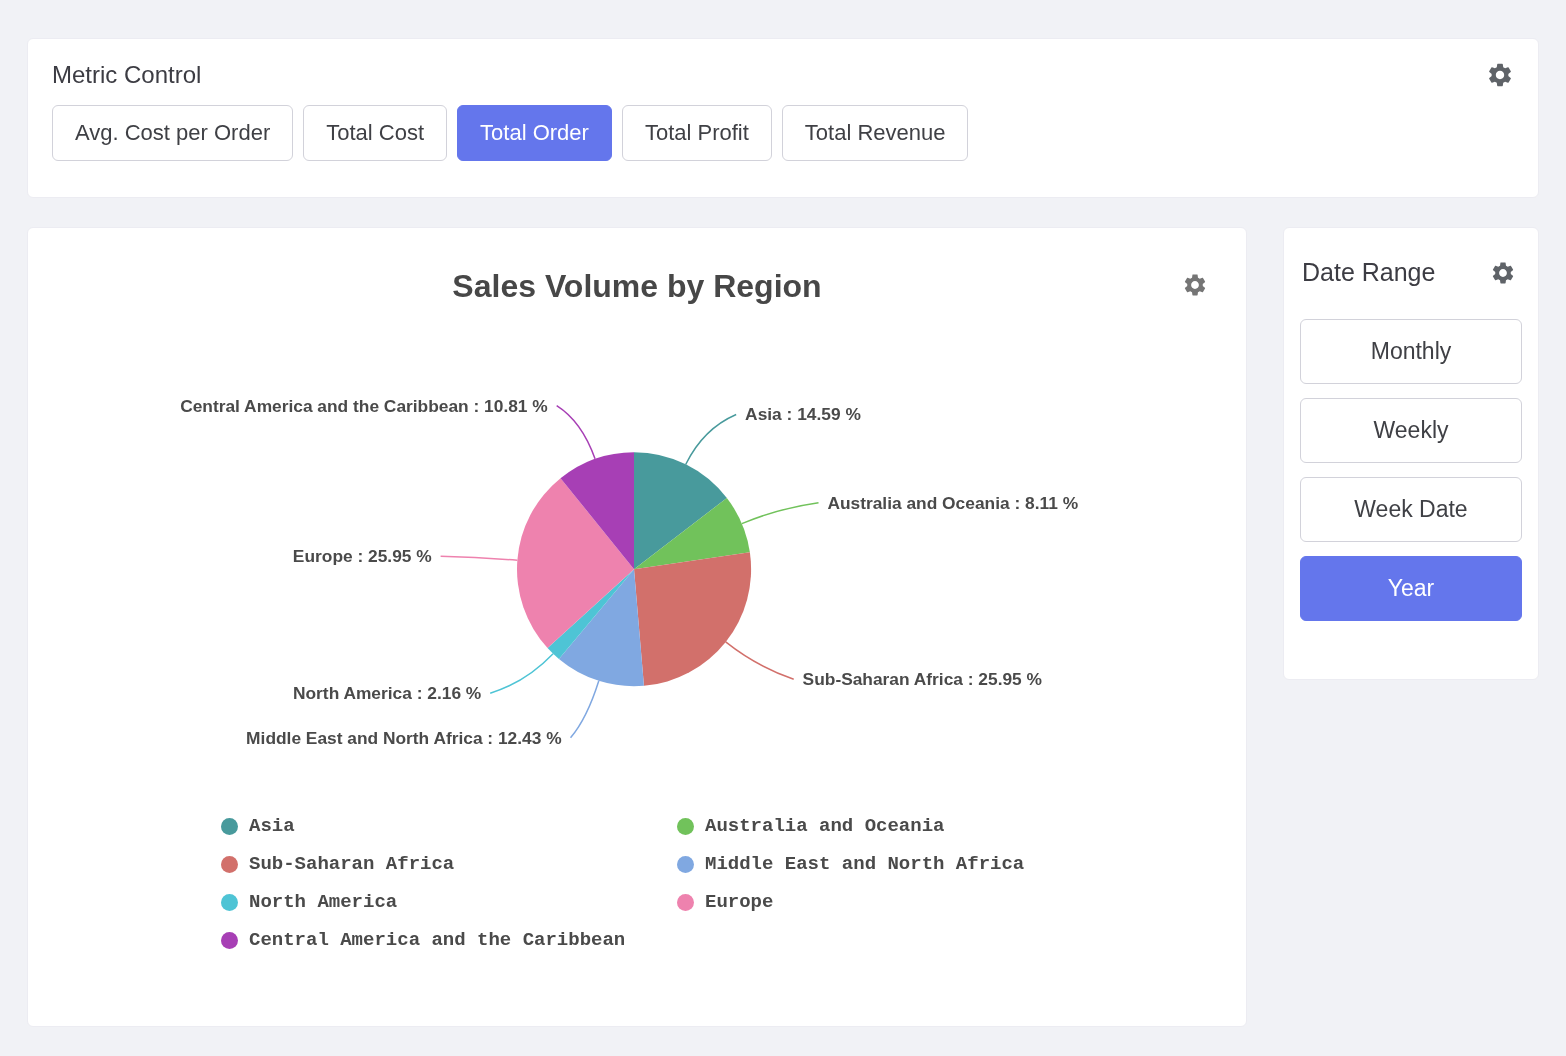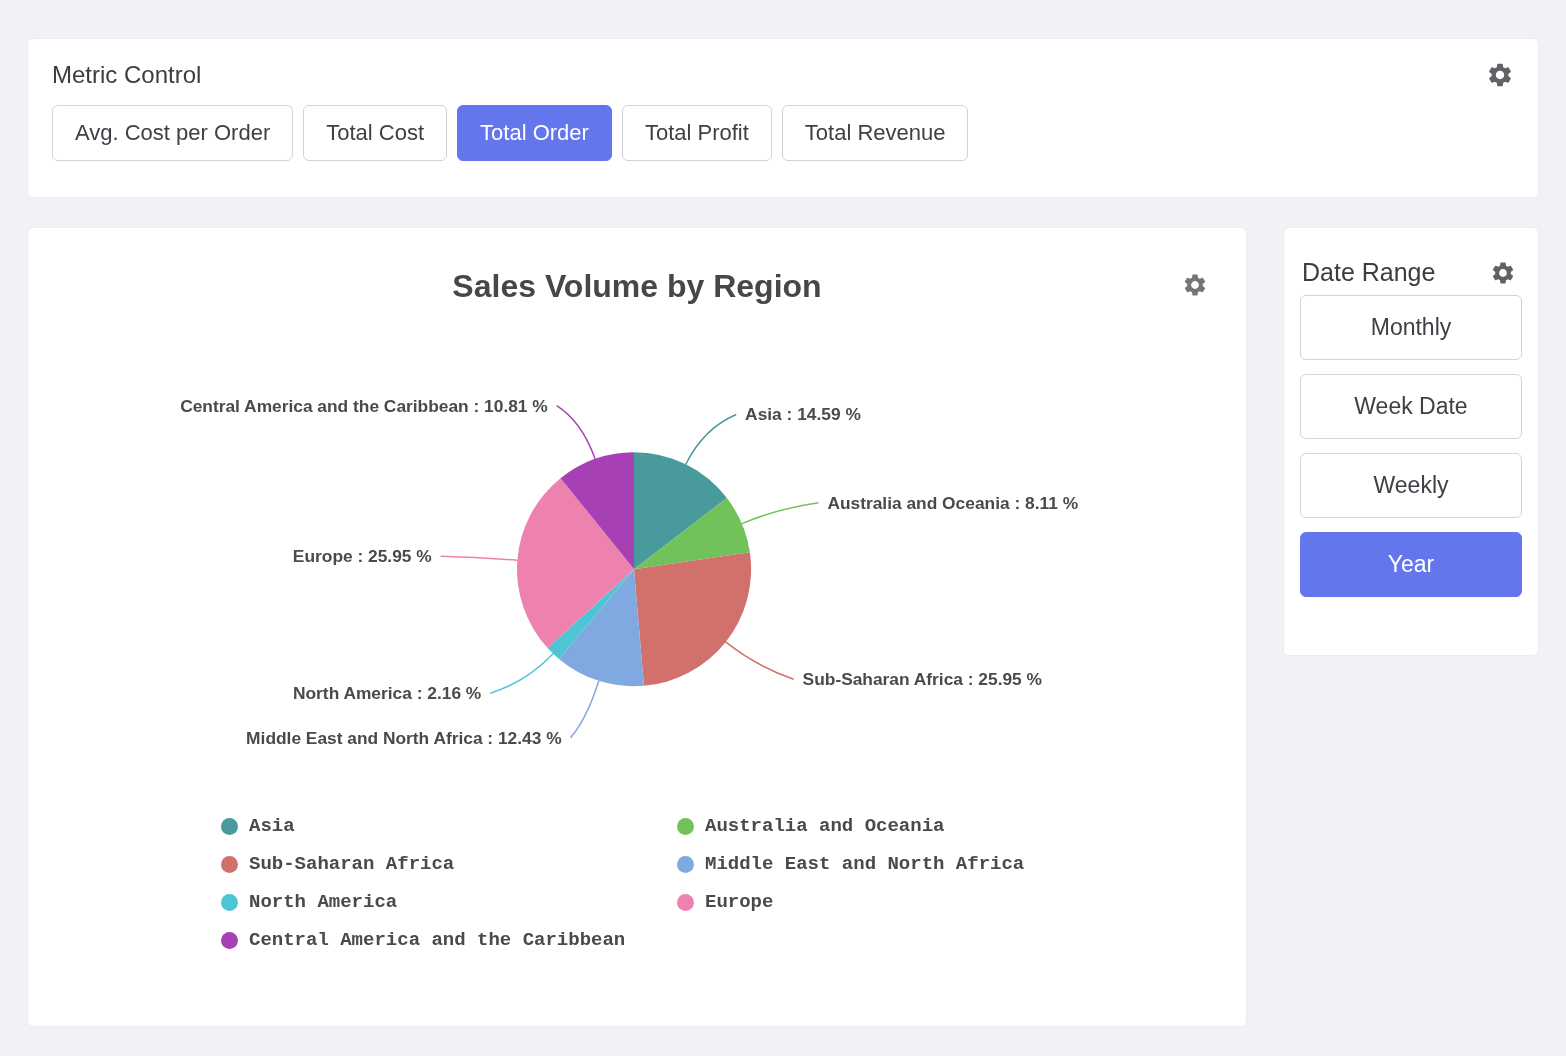--- a/index.html
+++ b/index.html
@@ -73,21 +73,21 @@
   .legend-dot {
     width: 17px; height: 17px; border-radius: 50%;
     margin-right: 11px; flex: 0 0 auto;
   }
   .legend-item span.lbl {
     font-size: 19px; font-weight: bold; color: #4a4a4a;
   }
 
   
   .date-card { width: 256px; padding: 30px 16px 58px 16px; }
-  .date-card .card-header { margin-bottom: 8px; padding: 0 6px 0 2px; }
+  .date-card .card-header { margin-bottom: 32px; padding: 0 6px 0 2px; }
   .date-card .section-title { font-size: 25px; }
   .date-btn {
     display: block;
     width: 100%;
     height: 65px;
     font-family: "Liberation Sans", sans-serif;
     font-size: 23px;
     color: #3f4045;
     background: #ffffff;
     border: 1px solid #d2d2da;
@@ -192,19 +192,19 @@
     <div class="card date-card">
       <div class="card-header">
         <div class="section-title">Date Range</div>
         <span class="gear">
           <svg viewBox="0 0 24 24" width="26" height="26">
               <path fill="#5f6368" d="M19.14,12.94c0.04-0.3,0.06-0.61,0.06-0.94c0-0.32-0.02-0.64-0.07-0.94l2.03-1.58c0.18-0.14,0.23-0.41,0.12-0.61l-1.92-3.32c-0.12-0.22-0.37-0.29-0.59-0.22l-2.39,0.96c-0.5-0.38-1.03-0.7-1.62-0.94L14.4,2.81c-0.04-0.24-0.24-0.41-0.48-0.41h-3.84c-0.24,0-0.43,0.17-0.47,0.41L9.25,5.35C8.66,5.59,8.12,5.92,7.63,6.29L5.24,5.33c-0.22-0.08-0.47,0-0.59,0.22L2.74,8.87C2.62,9.08,2.66,9.34,2.86,9.48l2.03,1.58C4.84,11.36,4.8,11.69,4.8,12s0.02,0.64,0.07,0.94l-2.03,1.58c-0.18,0.14-0.23,0.41-0.12,0.61l1.92,3.32c0.12,0.22,0.37,0.29,0.59,0.22l2.39-0.96c0.5,0.38,1.03,0.7,1.62,0.94l0.36,2.54c0.05,0.24,0.24,0.41,0.48,0.41h3.84c0.24,0,0.44-0.17,0.47-0.41l0.36-2.54c0.59-0.24,1.13-0.56,1.62-0.94l2.39,0.96c0.22,0.08,0.47,0,0.59-0.22l1.92-3.32c0.12-0.22,0.07-0.47-0.12-0.61L19.14,12.94z M12,15.6c-1.98,0-3.6-1.62-3.6-3.6s1.62-3.6,3.6-3.6s3.6,1.62,3.6,3.6S13.98,15.6,12,15.6z"></path>
             </svg>
         </span>
       </div>
       <button class="date-btn">Monthly</button>
+      <button class="date-btn">Weekly</button>
       <button class="date-btn">Week Date</button>
-      <button class="date-btn">Weekly</button>
       <button class="date-btn selected">Year</button>
     </div>
 
   </div>
 </div>
 
 </body></html>

